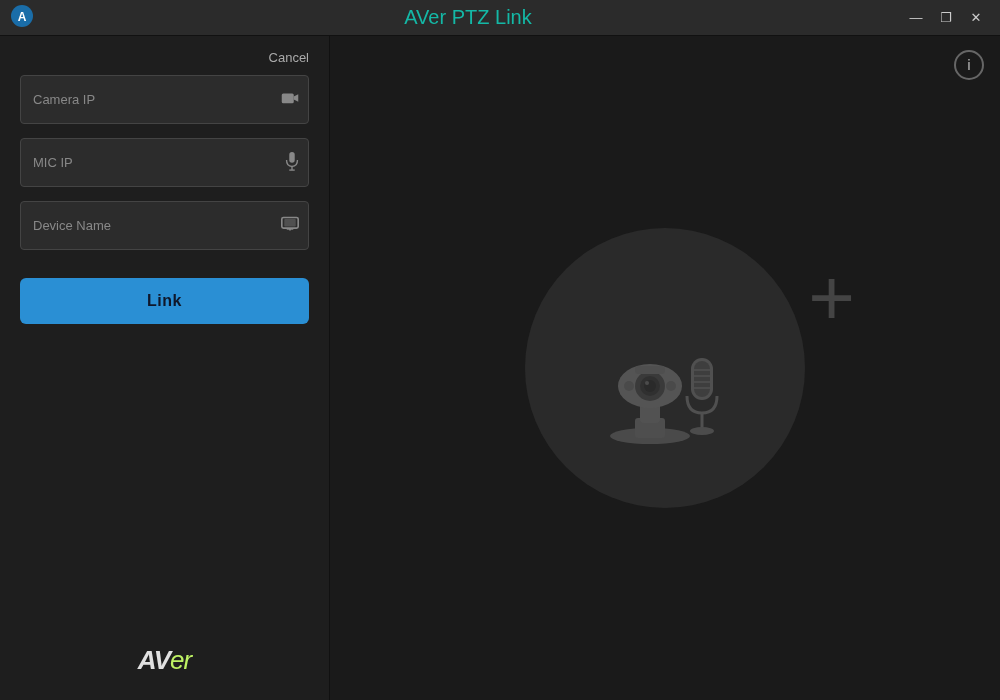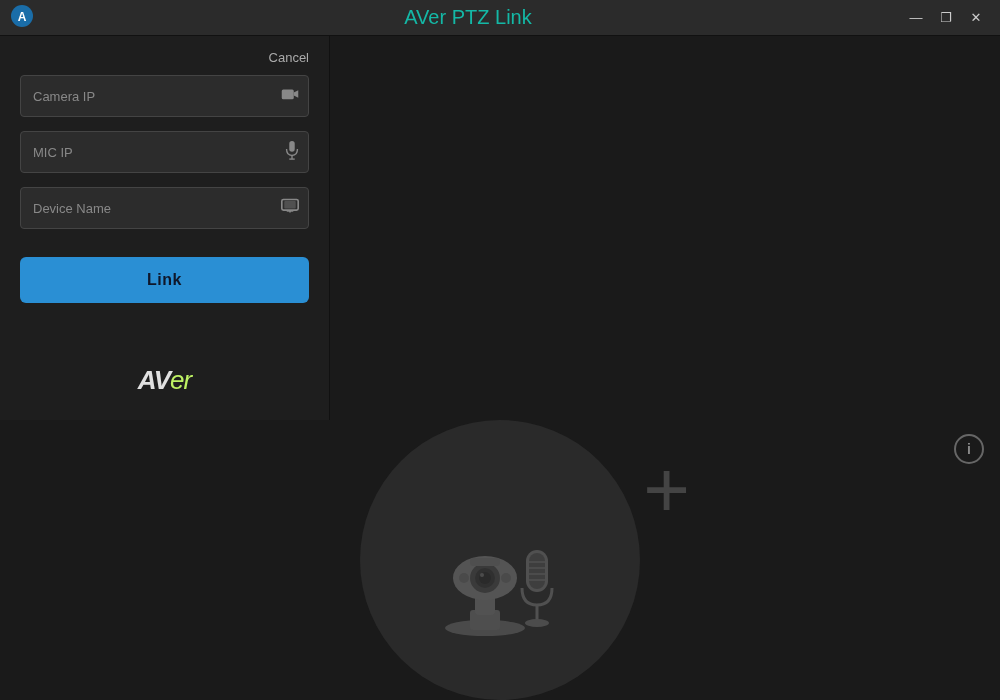--- a/index.html
+++ b/index.html
@@ -44,21 +44,20 @@
       display: flex;
       align-items: center;
       justify-content: center;
     }
 
     
     .main-container {
       display: flex;
       width: 100%;
       height: calc(700px - 36px);
-      flex-direction: column;
     }
 
     
     .left-panel {
       width: 330px;
       height: 100%;
       background: #1e1e1e;
       display: flex;
       flex-direction: column;
       align-items: center;
@@ -85,21 +84,21 @@
       margin: 10px 0 24px 0;
     }
 
     .input-group {
       width: 100%;
       margin-bottom: 14px;
       position: relative;
     }
     .input-field {
       width: 100%;
-      height: 42px;
+      height: 49px;
       background: #2c2c2c;
       border: 1px solid #444;
       border-radius: 4px;
       color: #ccc;
       font-size: 13px;
       padding: 0 40px 0 12px;
       outline: none;
     }
     .input-field::placeholder { color: #888; }
 

